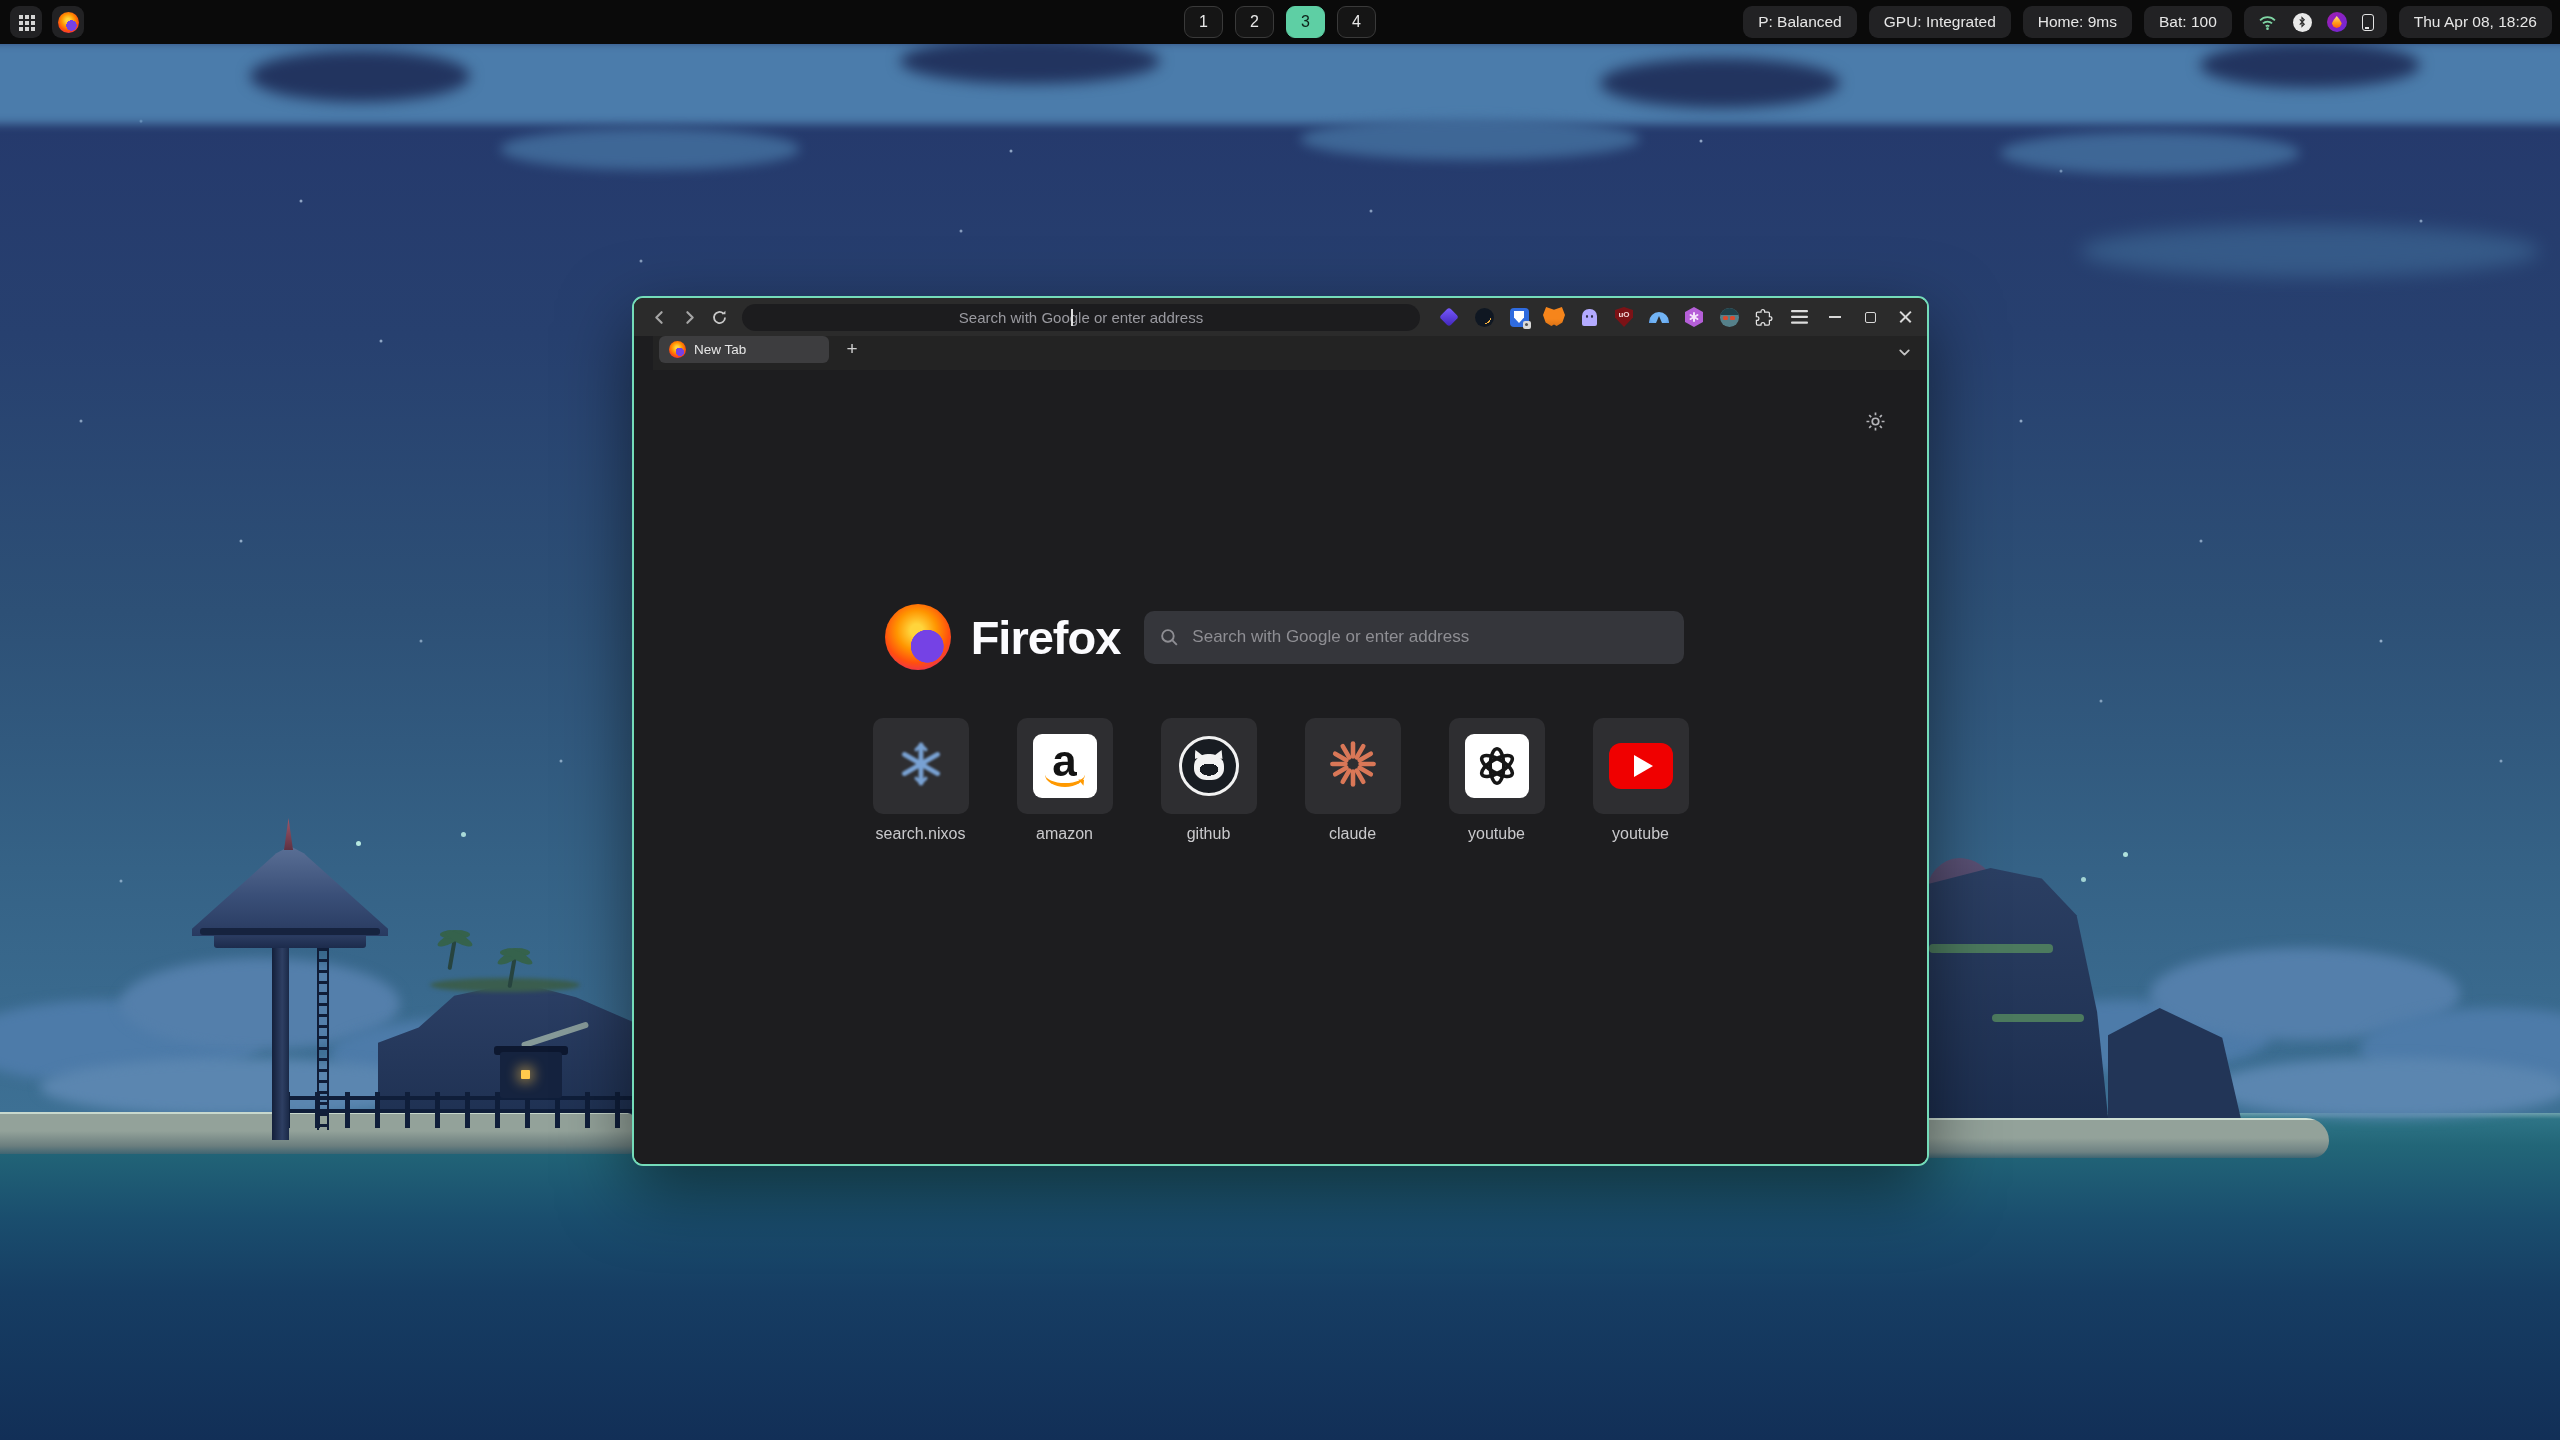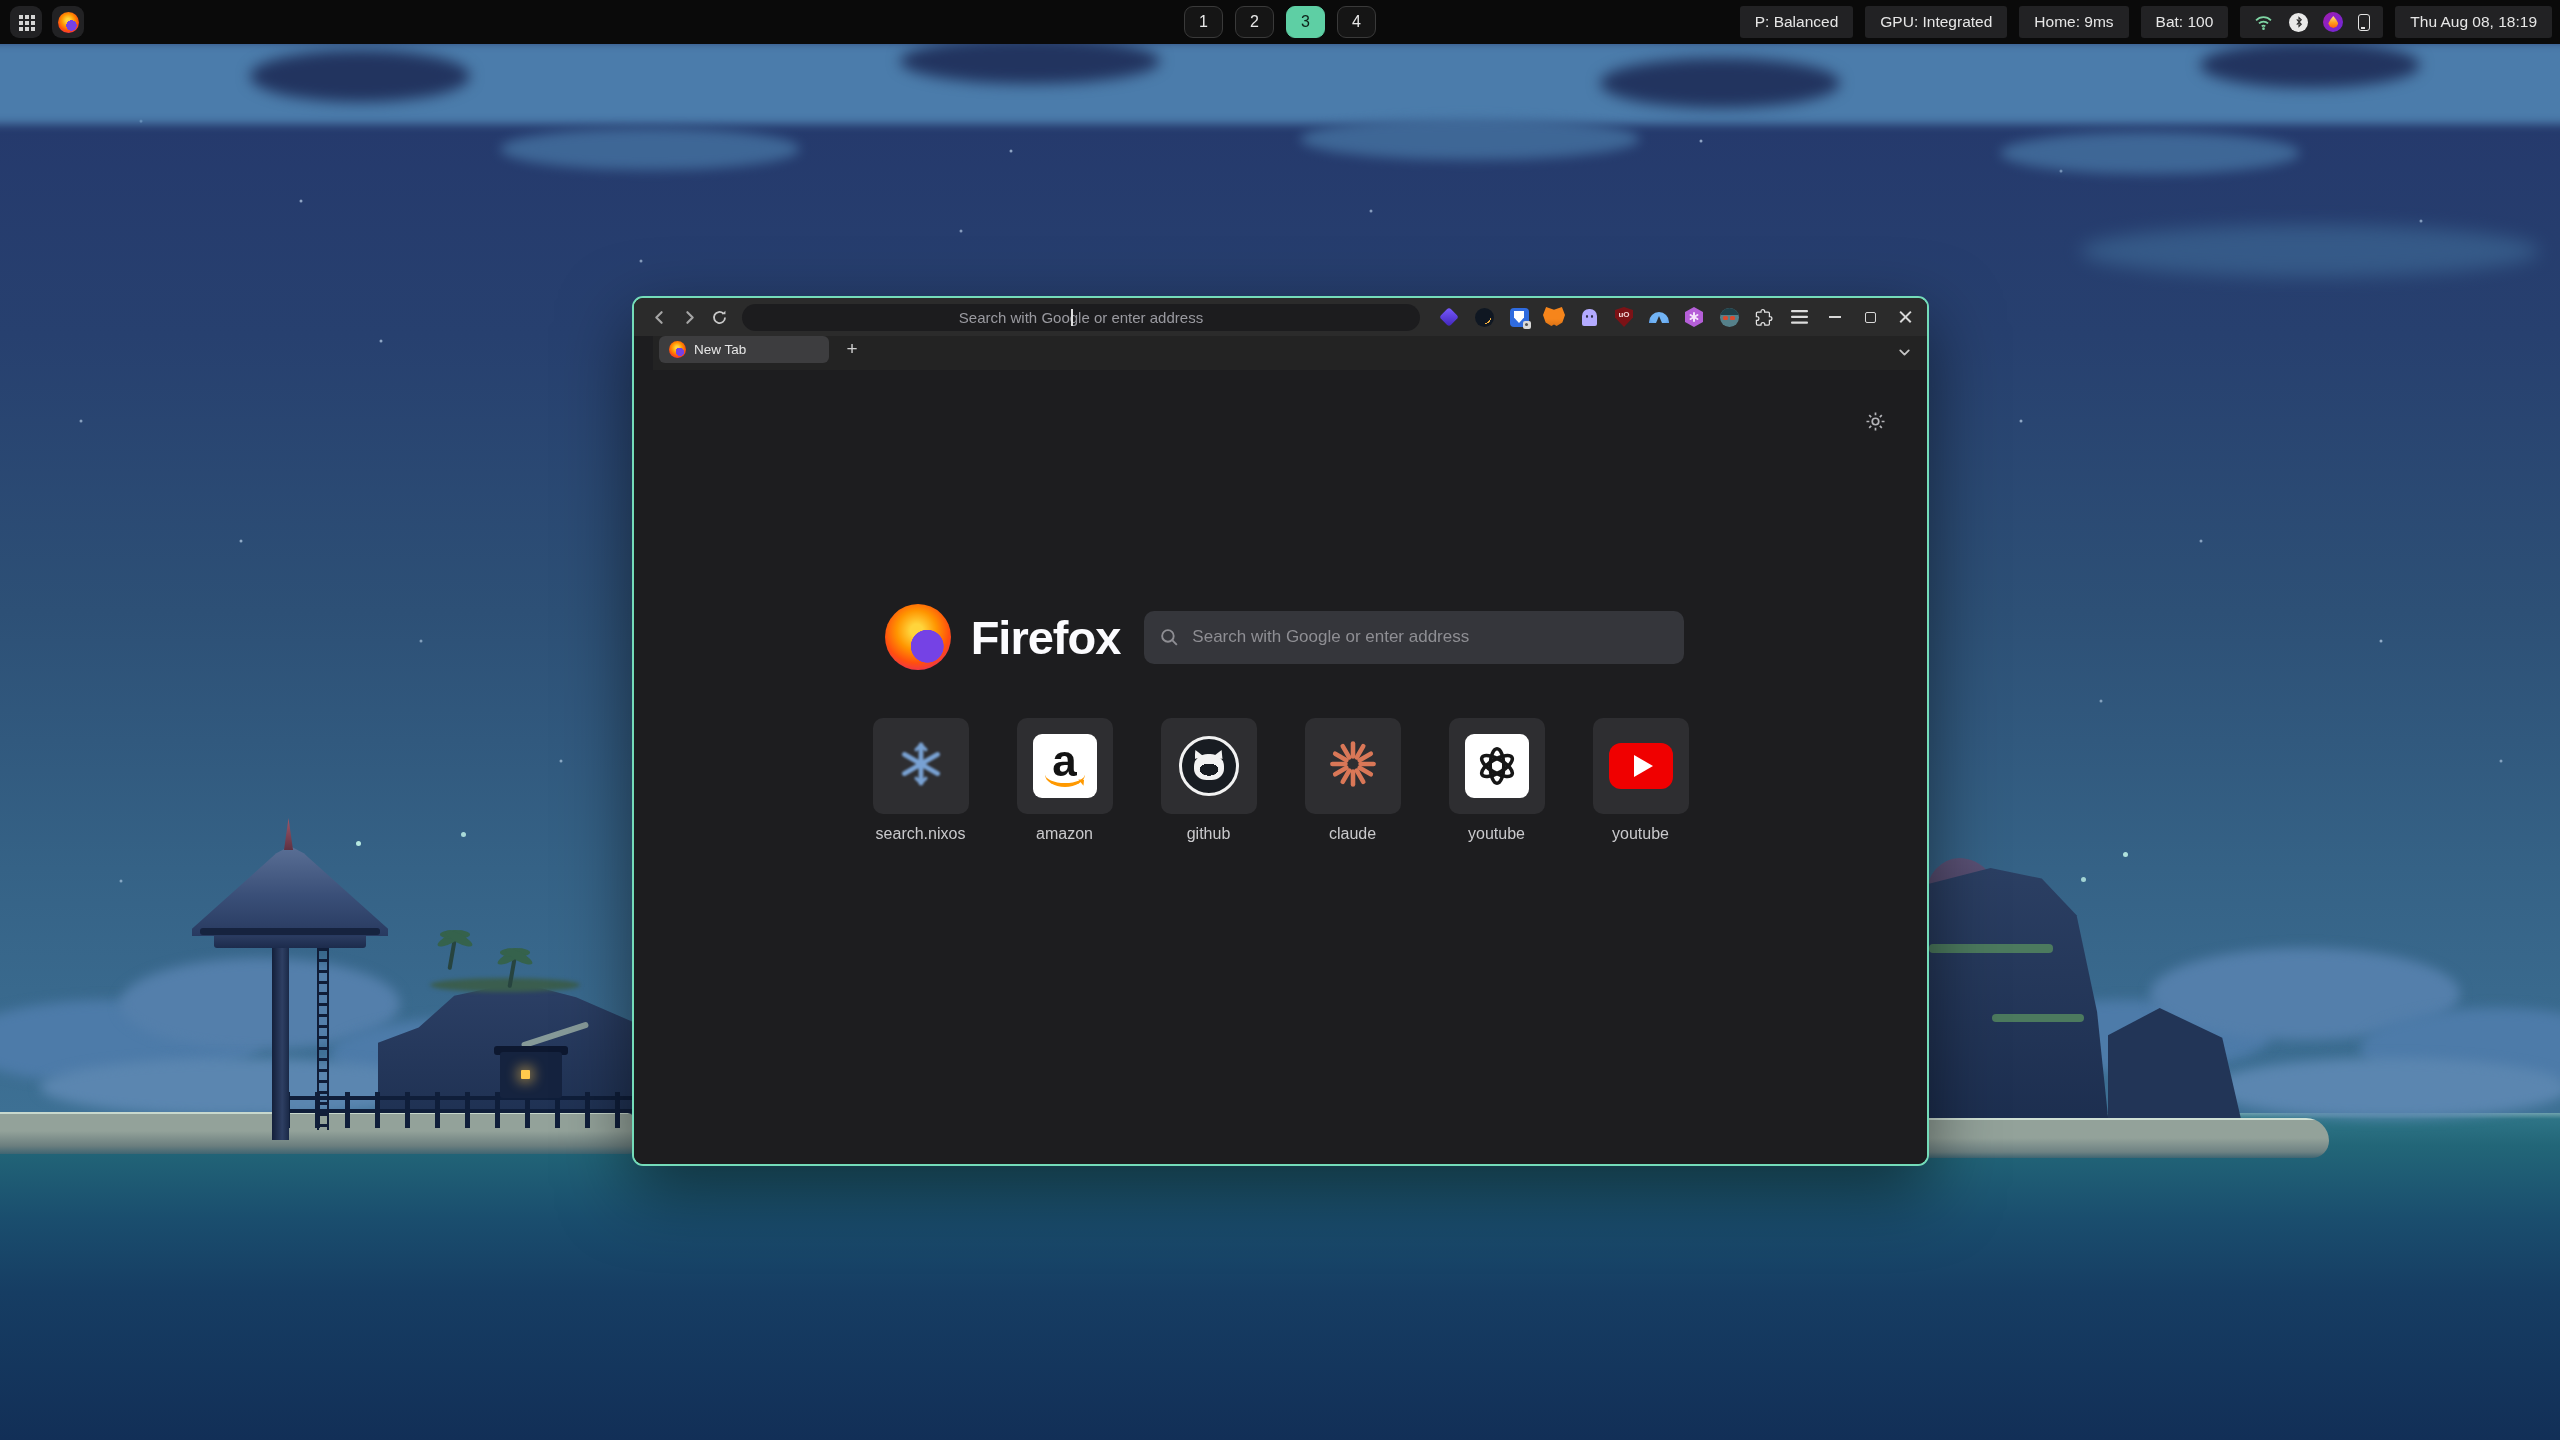--- a/index.html
+++ b/index.html
@@ -109,21 +109,21 @@
     box-shadow:6px 0 #d5d5d5,12px 0 #d5d5d5,0 6px #d5d5d5,6px 6px #d5d5d5,12px 6px #d5d5d5,0 12px #d5d5d5,6px 12px #d5d5d5,12px 12px #d5d5d5; }
   .ff-logo { border-radius:50%;
     background:radial-gradient(circle at 64% 64%, #7542e5 0 27%, rgba(0,0,0,0) 28%),
                radial-gradient(circle at 48% 40%, #ffd43b 0 12%, #ff9500 38%, #ff4f0e 62%, #e22374 88%, #b5117c 100%); }
   .ff-20 { width:21px; height:21px; }
   .ws-group { position:absolute; left:50%; top:6px; transform:translateX(-50%); display:flex; gap:12px; }
   .ws-btn { width:39px; height:32px; border-radius:9px; background:#151515; border:1px solid #3a3a3a;
             color:#e8e8e8; font-size:16px; display:flex; align-items:center; justify-content:center; }
   .ws-btn.active { background:var(--workspace-active-bg,#5ecfa4); border-color:var(--workspace-active-bg,#5ecfa4); color:#0d2018; }
   .tb-right { position:absolute; right:8px; top:6px; display:flex; gap:12px; align-items:center; }
-  .pill { height:32px; border-radius:3px; background:#222224; color:#e6e6e6; font-size:15.5px;
+  .pill { height:32px; border-radius:9px; background:#222224; color:#e6e6e6; font-size:15.5px;
           display:flex; align-items:center; padding:0 15px; white-space:nowrap; }
   .tray { display:flex; gap:15px; align-items:center; padding:0 13px; }
   .bt-circle { width:19px; height:19px; border-radius:50%; background:#e9e9e9; display:flex; align-items:center; justify-content:center; }
   .fire-circle { width:20px; height:20px; border-radius:50%; background:linear-gradient(135deg,#a21caf,#6d28d9);
                  display:flex; align-items:center; justify-content:center; }
   .flame { width:10px; height:12px; background:linear-gradient(180deg,#ffe08a,#ff9f1c 55%,#ff5e0e);
            clip-path:polygon(50% 0,78% 30%,100% 62%,82% 90%,50% 100%,18% 90%,0 62%,22% 30%); }
   .phone-glyph { width:12px; height:17px; border:1.8px solid #e3e3e3; border-radius:3px; position:relative; }
   .phone-glyph::after { content:""; position:absolute; left:2px; bottom:1px; width:4px; height:1.8px; background:#e3e3e3; }
 
@@ -324,21 +324,21 @@
         <div class="bt-circle">
           <svg width="12" height="14" viewBox="0 0 16 16" fill="none" stroke="#2b2b2b" stroke-width="1.5">
             <path d="M5 4.5 L11 11 L8 14 L8 2 L11 5 L5 11.5"></path>
           </svg>
         </div>
         <div class="fire-circle">
           <div class="flame"></div>
         </div>
         <div class="phone-glyph"></div>
       </div>
-      <div class="pill">Thu Aug 08, 18:19</div>
+      <div class="pill">Thu Apr 08, 18:26</div>
     </div>
   </header>
 
   <section class="window">
 
     <div class="toolbar">
       <div class="nav-btn">
         <svg width="17" height="17" viewBox="0 0 16 16">
             <path d="M10 3 L5 8 L10 13" stroke="#a5a5a5" stroke-width="2" fill="none" stroke-linecap="round" stroke-linejoin="round"></path>
           </svg>

